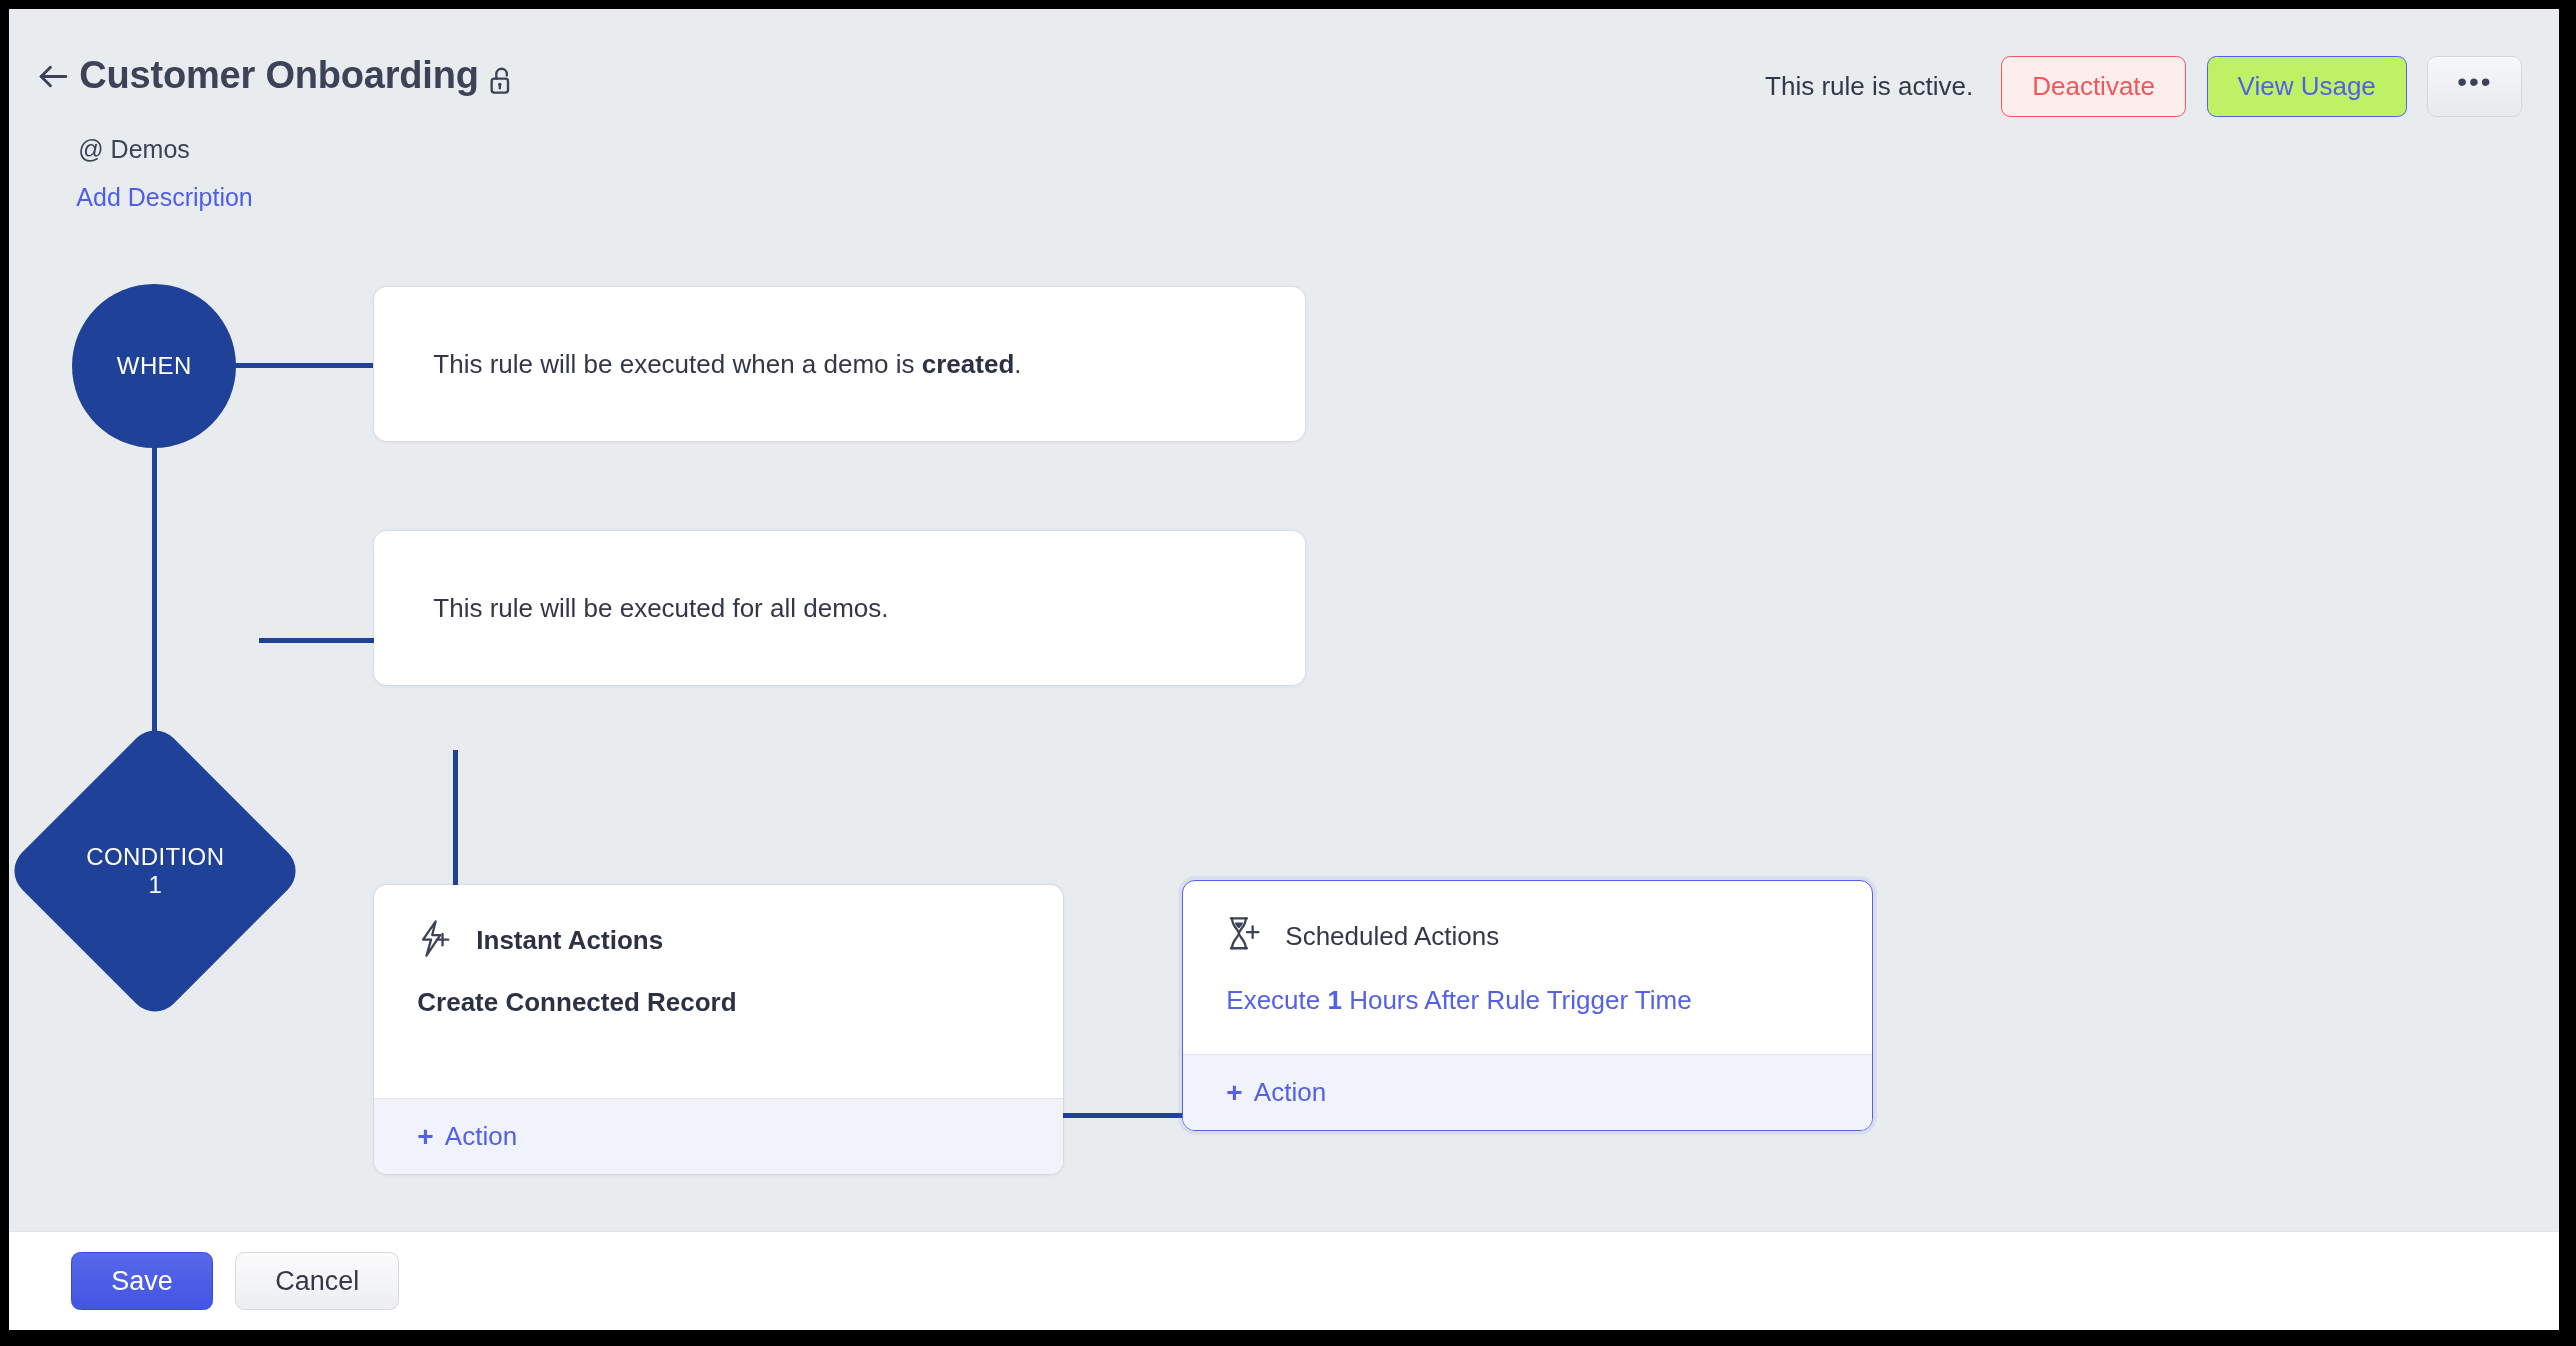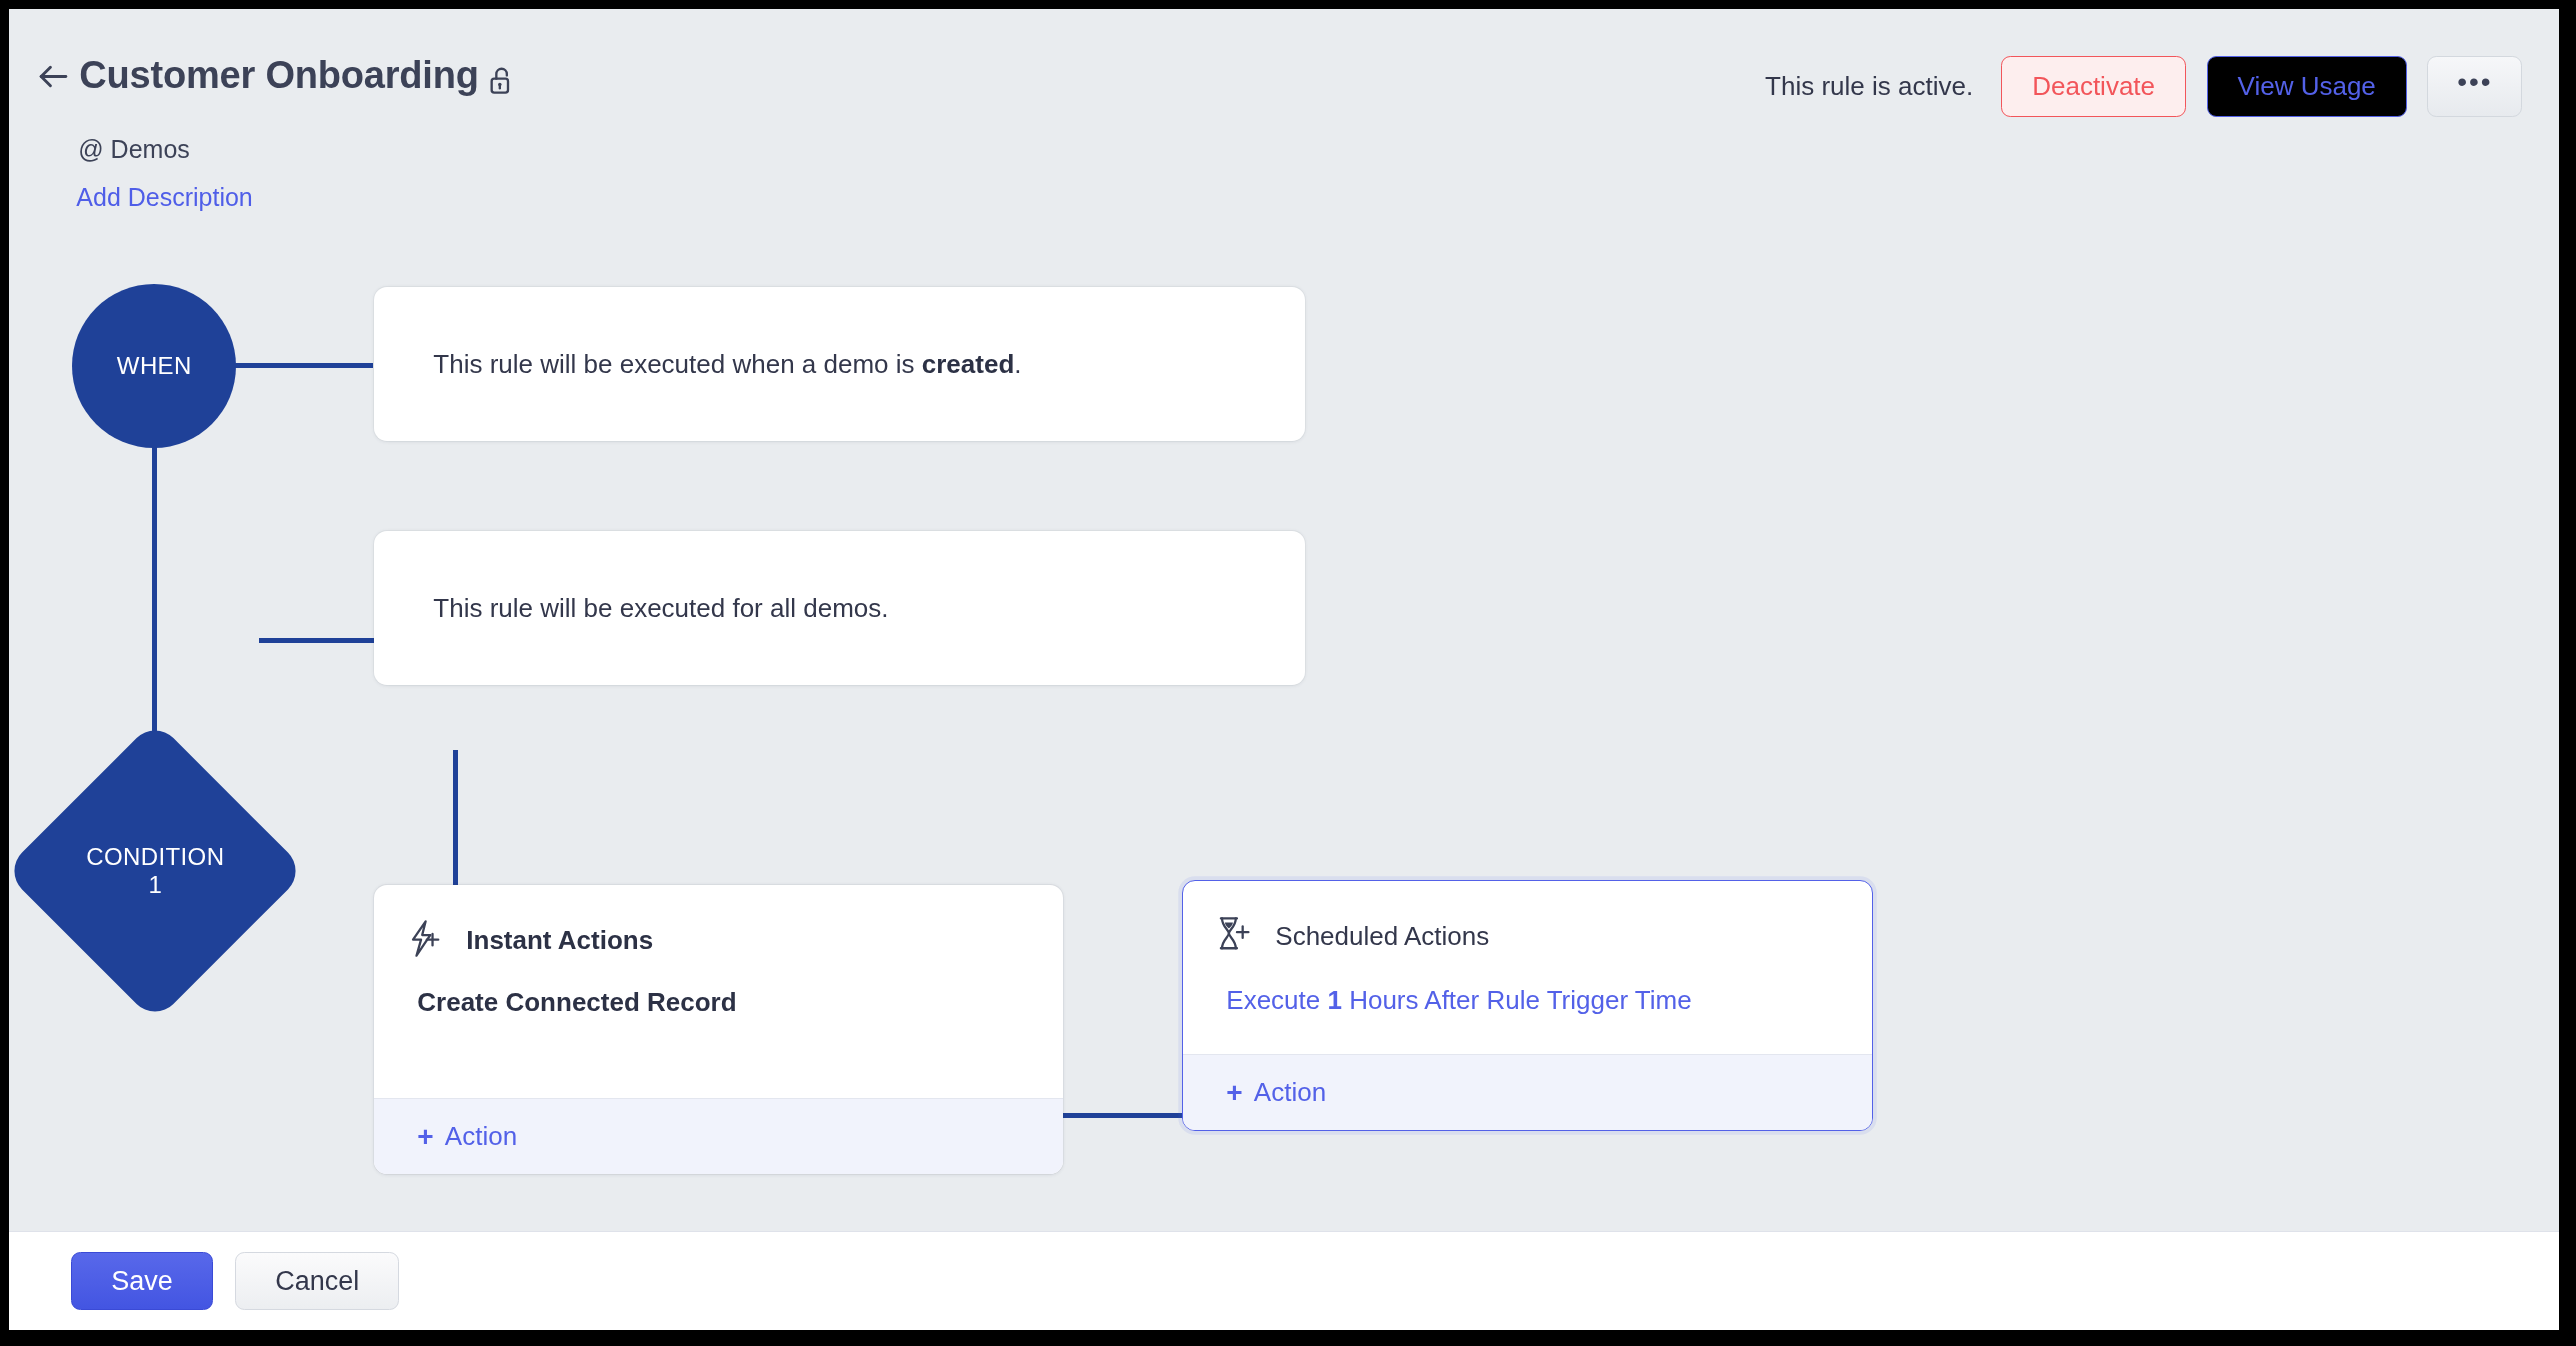--- a/index.html
+++ b/index.html
@@ -98,21 +98,21 @@
     white-space: nowrap;
   }
 
   #deactivate-btn {
     background: #fdeeee;
     border: 1.9px solid #f2555a;
     color: #f2555a;
   }
 
   #view-usage-btn {
-    background: #000000;
+    background: #bef264;
     border: 1.9px solid #5361e8;
     color: #5361e8;
   }
 
   #more-btn {
     width: 95px;
     padding: 0;
     background: linear-gradient(180deg,#f6f7f9 0%,#e7eaee 100%);
     border: 0.9px solid #d3d8de;
     color: #3c4257;
@@ -215,21 +215,21 @@
     left: 1173px; top: 638px;
     width: 691px; height: 251px;
     border: 1.9px solid #5361e8;
     box-shadow: 0 0 0 3.7px rgba(83,97,232,0.10);
   }
 
   .card-head {
     display: flex;
     align-items: center;
     gap: 24px;
-    padding: 34px 0 0 33px;
+    padding: 34px 0 0 43px;
   }
   .card-head-title {
     font-size: 26px;
     font-weight: bold;
     color: #2c3145;
   }
   .card-head-title.regular { font-weight: normal; color: #33374b; }
 
   .card-body { padding: 26px 0 0 43px; }
 

